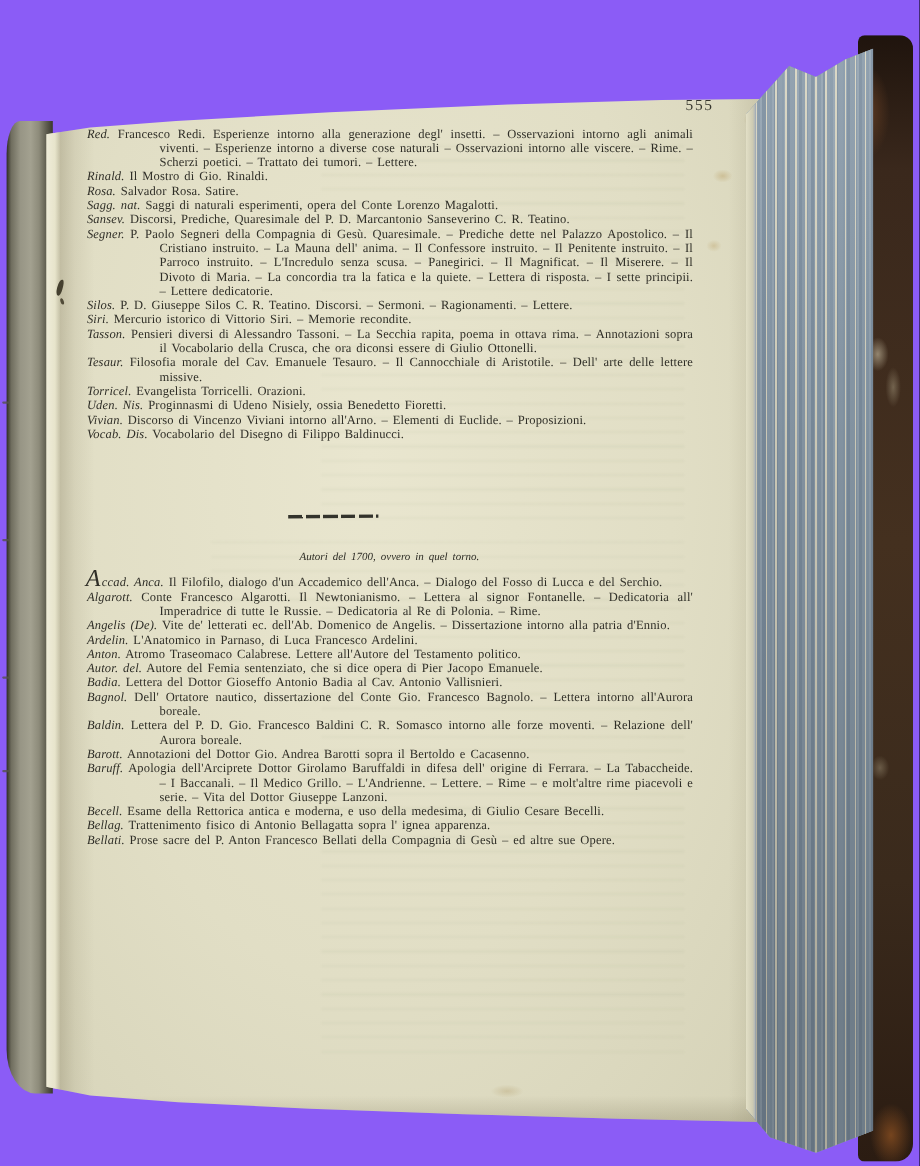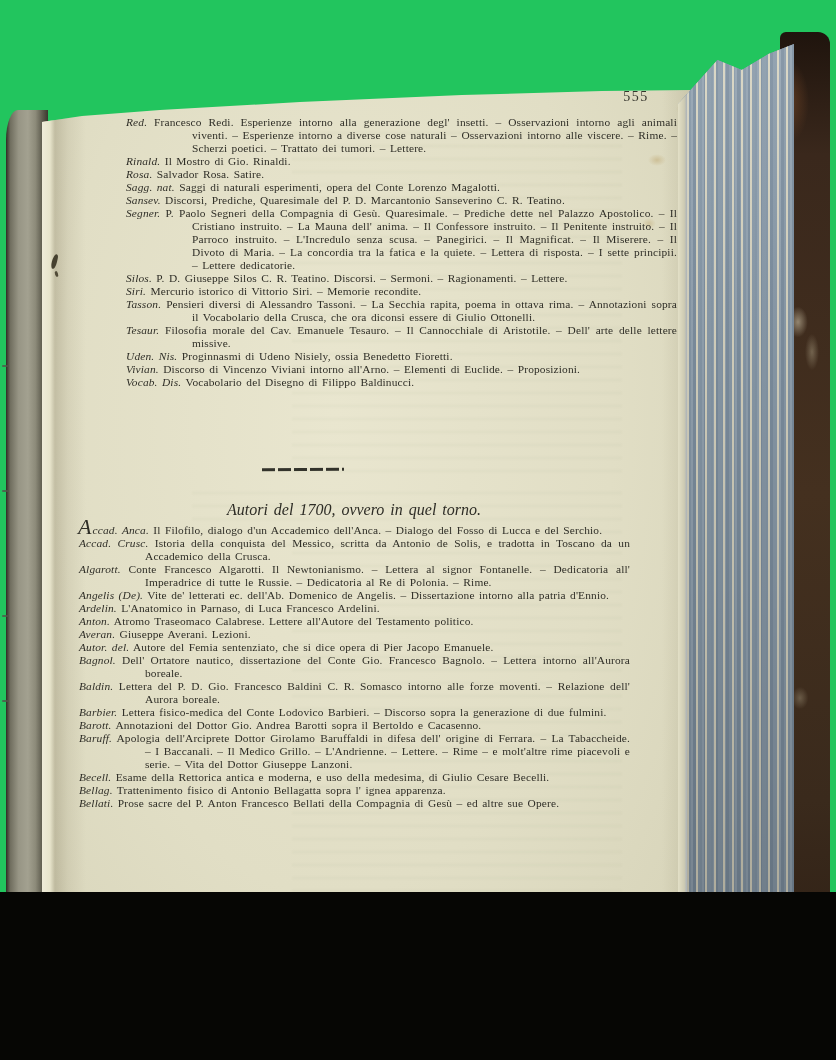--- a/index.html
+++ b/index.html
@@ -1,16 +1,16 @@
 <!DOCTYPE html>
 <html><head>
 <meta charset="utf-8">
 <style>
   html,body{margin:0;padding:0;background:#060604;}
-  #stage{position:relative;width:836px;height:892px;background:#22c55e;overflow:hidden;
+  #stage{position:relative;width:836px;height:1060px;background:#8b5cf6;overflow:hidden;
          font-family:"Liberation Serif","DejaVu Serif",serif;}
 
   
   .left-pages{position:absolute;left:6px;top:110px;width:42px;height:884px;
     background:linear-gradient(90deg,#2e2c24 0%,#6f6d5e 10%,#979585 30%,#a3a190 52%,#8d8b7a 70%,#5f5d4f 86%,#3a382e 100%);
     border-radius:12px 0 0 26px / 30px 0 0 40px;}
   .frag{position:absolute;width:7px;height:2px;background:#54524a;opacity:.8;border-radius:1px;}
 
   
   .cover{position:absolute;left:780px;top:32px;width:50px;height:1024px;
@@ -60,29 +60,29 @@
   .s3{left:404px;top:946px;width:30px;height:12px;background:radial-gradient(closest-side,rgba(150,118,52,.22),transparent);}
   .s4{left:634px;top:62px;width:22px;height:14px;background:radial-gradient(closest-side,rgba(160,122,50,.30),transparent);}
   .blot{position:absolute;left:10px;top:214px;width:5px;height:15px;background:#45402f;border-radius:60% 40% 50% 50%;transform:rotate(14deg);}
   .blot2{position:absolute;left:13px;top:231px;width:3px;height:6px;background:#514b38;border-radius:50%;transform:rotate(-18deg);}
 
   
   .page-num{position:absolute;top:49px;left:572px;width:44px;text-align:center;
     font-size:14px;letter-spacing:1.5px;color:#35342c;}
   .sec{position:absolute;left:36px;width:552px;font-size:11.4px;line-height:13px;
     text-align:justify;letter-spacing:.15px;word-spacing:1.4px;}
-  .sec1{top:76px;margin-left:47px;}
+  .sec1{top:76px;}
   .sec2{top:484px;}
   .entry{padding-left:67px;text-indent:-67px;}
   .lbl{font-style:italic;}
   .init{font-style:italic;font-size:22px;line-height:0;margin-right:1px;}
   .divider{position:absolute;left:220px;top:428px;width:82px;height:3px;transform:rotate(-.4deg);
     background:repeating-linear-gradient(90deg,#33332b 0 13px, transparent 13px 16px);}
   .heading{position:absolute;left:36px;top:461px;width:552px;text-align:center;
-    font-style:italic;font-size:16px;word-spacing:2px;color:#2d2c25;}
+    font-style:italic;font-size:10px;word-spacing:2px;color:#2d2c25;}
 </style>
 </head>
 <body>
 
 <div id="stage">
 
   <div class="left-pages">
     <i class="frag" style="left:-4px;top:255px;"></i>
     <i class="frag" style="left:-4px;top:380px;"></i>
     <i class="frag" style="left:-4px;top:505px;"></i>
@@ -119,56 +119,55 @@
         <div class="entry"><span class="init"></span><span class="lbl">Segner.</span> <span class="txt">P. Paolo Segneri della Compagnia di Gesù. Quaresimale. – Prediche dette nel Palazzo Apostolico. – Il Cristiano instruito. – La Mauna dell' anima. – Il Confessore instruito. – Il Penitente instruito. – Il Parroco instruito. – L'Incredulo senza scusa. – Panegirici. – Il Magnificat. – Il Miserere. – Il Divoto di Maria. – La concordia tra la fatica e la quiete. – Lettera di risposta. – I sette principii. – Lettere dedicatorie.</span></div>
 
         <div class="entry"><span class="init"></span><span class="lbl">Silos.</span> <span class="txt">P. D. Giuseppe Silos C. R. Teatino. Discorsi. – Sermoni. – Ragionamenti. – Lettere.</span></div>
 
         <div class="entry"><span class="init"></span><span class="lbl">Siri.</span> <span class="txt">Mercurio istorico di Vittorio Siri. – Memorie recondite.</span></div>
 
         <div class="entry"><span class="init"></span><span class="lbl">Tasson.</span> <span class="txt">Pensieri diversi di Alessandro Tassoni. – La Secchia rapita, poema in ottava rima. – Annotazioni sopra il Vocabolario della Crusca, che ora diconsi essere di Giulio Ottonelli.</span></div>
 
         <div class="entry"><span class="init"></span><span class="lbl">Tesaur.</span> <span class="txt">Filosofia morale del Cav. Emanuele Tesauro. – Il Cannocchiale di Aristotile. – Dell' arte delle lettere missive.</span></div>
 
+        <div class="entry"><span class="init"></span><span class="lbl">Torricel.</span> <span class="txt">Evangelista Torricelli. Orazioni.</span></div>
 
         <div class="entry"><span class="init"></span><span class="lbl">Uden. Nis.</span> <span class="txt">Proginnasmi di Udeno Nisiely, ossia Benedetto Fioretti.</span></div>
 
         <div class="entry"><span class="init"></span><span class="lbl">Vivian.</span> <span class="txt">Discorso di Vincenzo Viviani intorno all'Arno. – Elementi di Euclide. – Proposizioni.</span></div>
 
         <div class="entry"><span class="init"></span><span class="lbl">Vocab. Dis.</span> <span class="txt">Vocabolario del Disegno di Filippo Baldinucci.</span></div>
       </div>
 
     <div class="divider"></div>
     <div class="heading">Autori del 1700, ovvero in quel torno.</div>
 
     <div class="sec sec2">
 
         <div class="entry"><span class="init">A</span><span class="lbl">ccad. Anca.</span> <span class="txt">Il Filofilo, dialogo d'un Accademico dell'Anca. – Dialogo del Fosso di Lucca e del Serchio.</span></div>
 
-        <div class="entry"><span class="init"></span><span class="lbl">Accad. Crusc.</span> <span class="txt">Istoria della conquista del Messico, scritta da Antonio de Solis, e tradotta in Toscano da un Accademico della Crusca.</span></div>
 
         <div class="entry"><span class="init"></span><span class="lbl">Algarott.</span> <span class="txt">Conte Francesco Algarotti. Il Newtonianismo. – Lettera al signor Fontanelle. – Dedicatoria all' Imperadrice di tutte le Russie. – Dedicatoria al Re di Polonia. – Rime.</span></div>
 
 
         <div class="entry"><span class="init"></span><span class="lbl">Angelis (De).</span> <span class="txt">Vite de' letterati ec. dell'Ab. Domenico de Angelis. – Dissertazione intorno alla patria d'Ennio.</span></div>
 
         <div class="entry"><span class="init"></span><span class="lbl">Ardelin.</span> <span class="txt">L'Anatomico in Parnaso, di Luca Francesco Ardelini.</span></div>
 
         <div class="entry"><span class="init"></span><span class="lbl">Anton.</span> <span class="txt">Atromo Traseomaco Calabrese. Lettere all'Autore del Testamento politico.</span></div>
 
-        <div class="entry"><span class="init"></span><span class="lbl">Averan.</span> <span class="txt">Giuseppe Averani. Lezioni.</span></div>
 
         <div class="entry"><span class="init"></span><span class="lbl">Autor. del.</span> <span class="txt">Autore del Femia sentenziato, che si dice opera di Pier Jacopo Emanuele.</span></div>
 
+        <div class="entry"><span class="init"></span><span class="lbl">Badia.</span> <span class="txt">Lettera del Dottor Gioseffo Antonio Badia al Cav. Antonio Vallisnieri.</span></div>
 
         <div class="entry"><span class="init"></span><span class="lbl">Bagnol.</span> <span class="txt">Dell' Ortatore nautico, dissertazione del Conte Gio. Francesco Bagnolo. – Lettera intorno all'Aurora boreale.</span></div>
 
         <div class="entry"><span class="init"></span><span class="lbl">Baldin.</span> <span class="txt">Lettera del P. D. Gio. Francesco Baldini C. R. Somasco intorno alle forze moventi. – Relazione dell' Aurora boreale.</span></div>
 
-        <div class="entry"><span class="init"></span><span class="lbl">Barbier.</span> <span class="txt">Lettera fisico-medica del Conte Lodovico Barbieri. – Discorso sopra la generazione di due fulmini.</span></div>
 
         <div class="entry"><span class="init"></span><span class="lbl">Barott.</span> <span class="txt">Annotazioni del Dottor Gio. Andrea Barotti sopra il Bertoldo e Cacasenno.</span></div>
 
         <div class="entry"><span class="init"></span><span class="lbl">Baruff.</span> <span class="txt">Apologia dell'Arciprete Dottor Girolamo Baruffaldi in difesa dell' origine di Ferrara. – La Tabaccheide. – I Baccanali. – Il Medico Grillo. – L'Andrienne. – Lettere. – Rime – e molt'altre rime piacevoli e serie. – Vita del Dottor Giuseppe Lanzoni.</span></div>
 
         <div class="entry"><span class="init"></span><span class="lbl">Becell.</span> <span class="txt">Esame della Rettorica antica e moderna, e uso della medesima, di Giulio Cesare Becelli.</span></div>
 
         <div class="entry"><span class="init"></span><span class="lbl">Bellag.</span> <span class="txt">Trattenimento fisico di Antonio Bellagatta sopra l' ignea apparenza.</span></div>
 
         <div class="entry"><span class="init"></span><span class="lbl">Bellati.</span> <span class="txt">Prose sacre del P. Anton Francesco Bellati della Compagnia di Gesù – ed altre sue Opere.</span></div>

